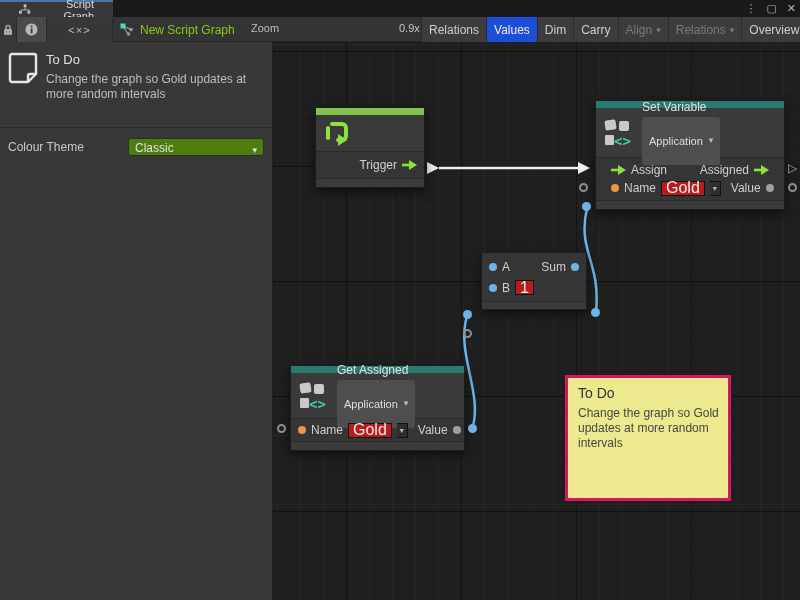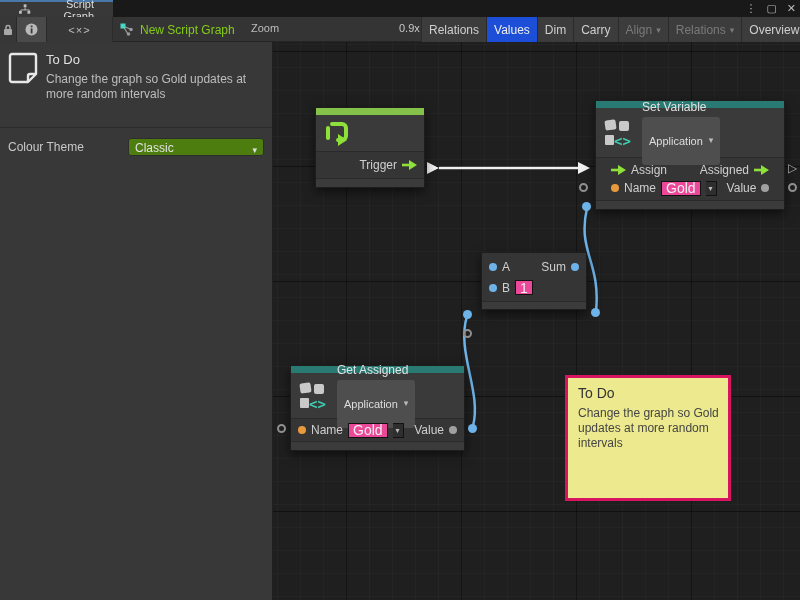--- a/index.html
+++ b/index.html
@@ -76,21 +76,21 @@
              border-bottom:1px solid #2a2a2a; }
   .ntitle { font-size:12px; color:#e2e2e2; }
   .nsub { font-size:10px; color:#979797; margin-top:2px; }
   .nfooter { height:9px; background:#3b3b3b; border-top:1px solid #2a2a2a; }
   .prow { display:flex; align-items:center; height:18px; padding:0 7px; gap:5px; white-space:nowrap; }
   .grow { flex:1; }
   .dot { width:8px; height:8px; border-radius:50%; flex:none; }
   .pill { background:#4e4e4e; border-radius:3px; padding:18px 7px; font-size:11px; color:#dedede;
           display:inline-flex; align-items:flex-start; gap:6px; margin-top:3px; }
   .pill .caret { color:#bbb; }
-  .vbox { background:#ec4899; border:1px solid #121212; padding:0 4px; font-size:14px; color:#efefef;
+  .vbox { background:#b91c1c; border:1px solid #121212; padding:0 4px; font-size:16px; color:#efefef;
           height:15px; display:inline-flex; align-items:center; }
   .vcaret { background:#2e2e2e; border:1px solid #121212; border-left:none; height:15px; padding:0 3px;
             display:inline-flex; align-items:center; font-size:8px; color:#bbb; }
   .clip { overflow:hidden; text-overflow:clip; }
 
   
   .oport-dot { position:absolute; width:9px; height:9px; border-radius:50%; }
   .oport-circle { position:absolute; width:9px; height:9px; border-radius:50%; border:2px solid #8f8f8f; }
   .oport-tri { position:absolute; color:#a8a8a8; font-size:12px; line-height:12px; }
 

